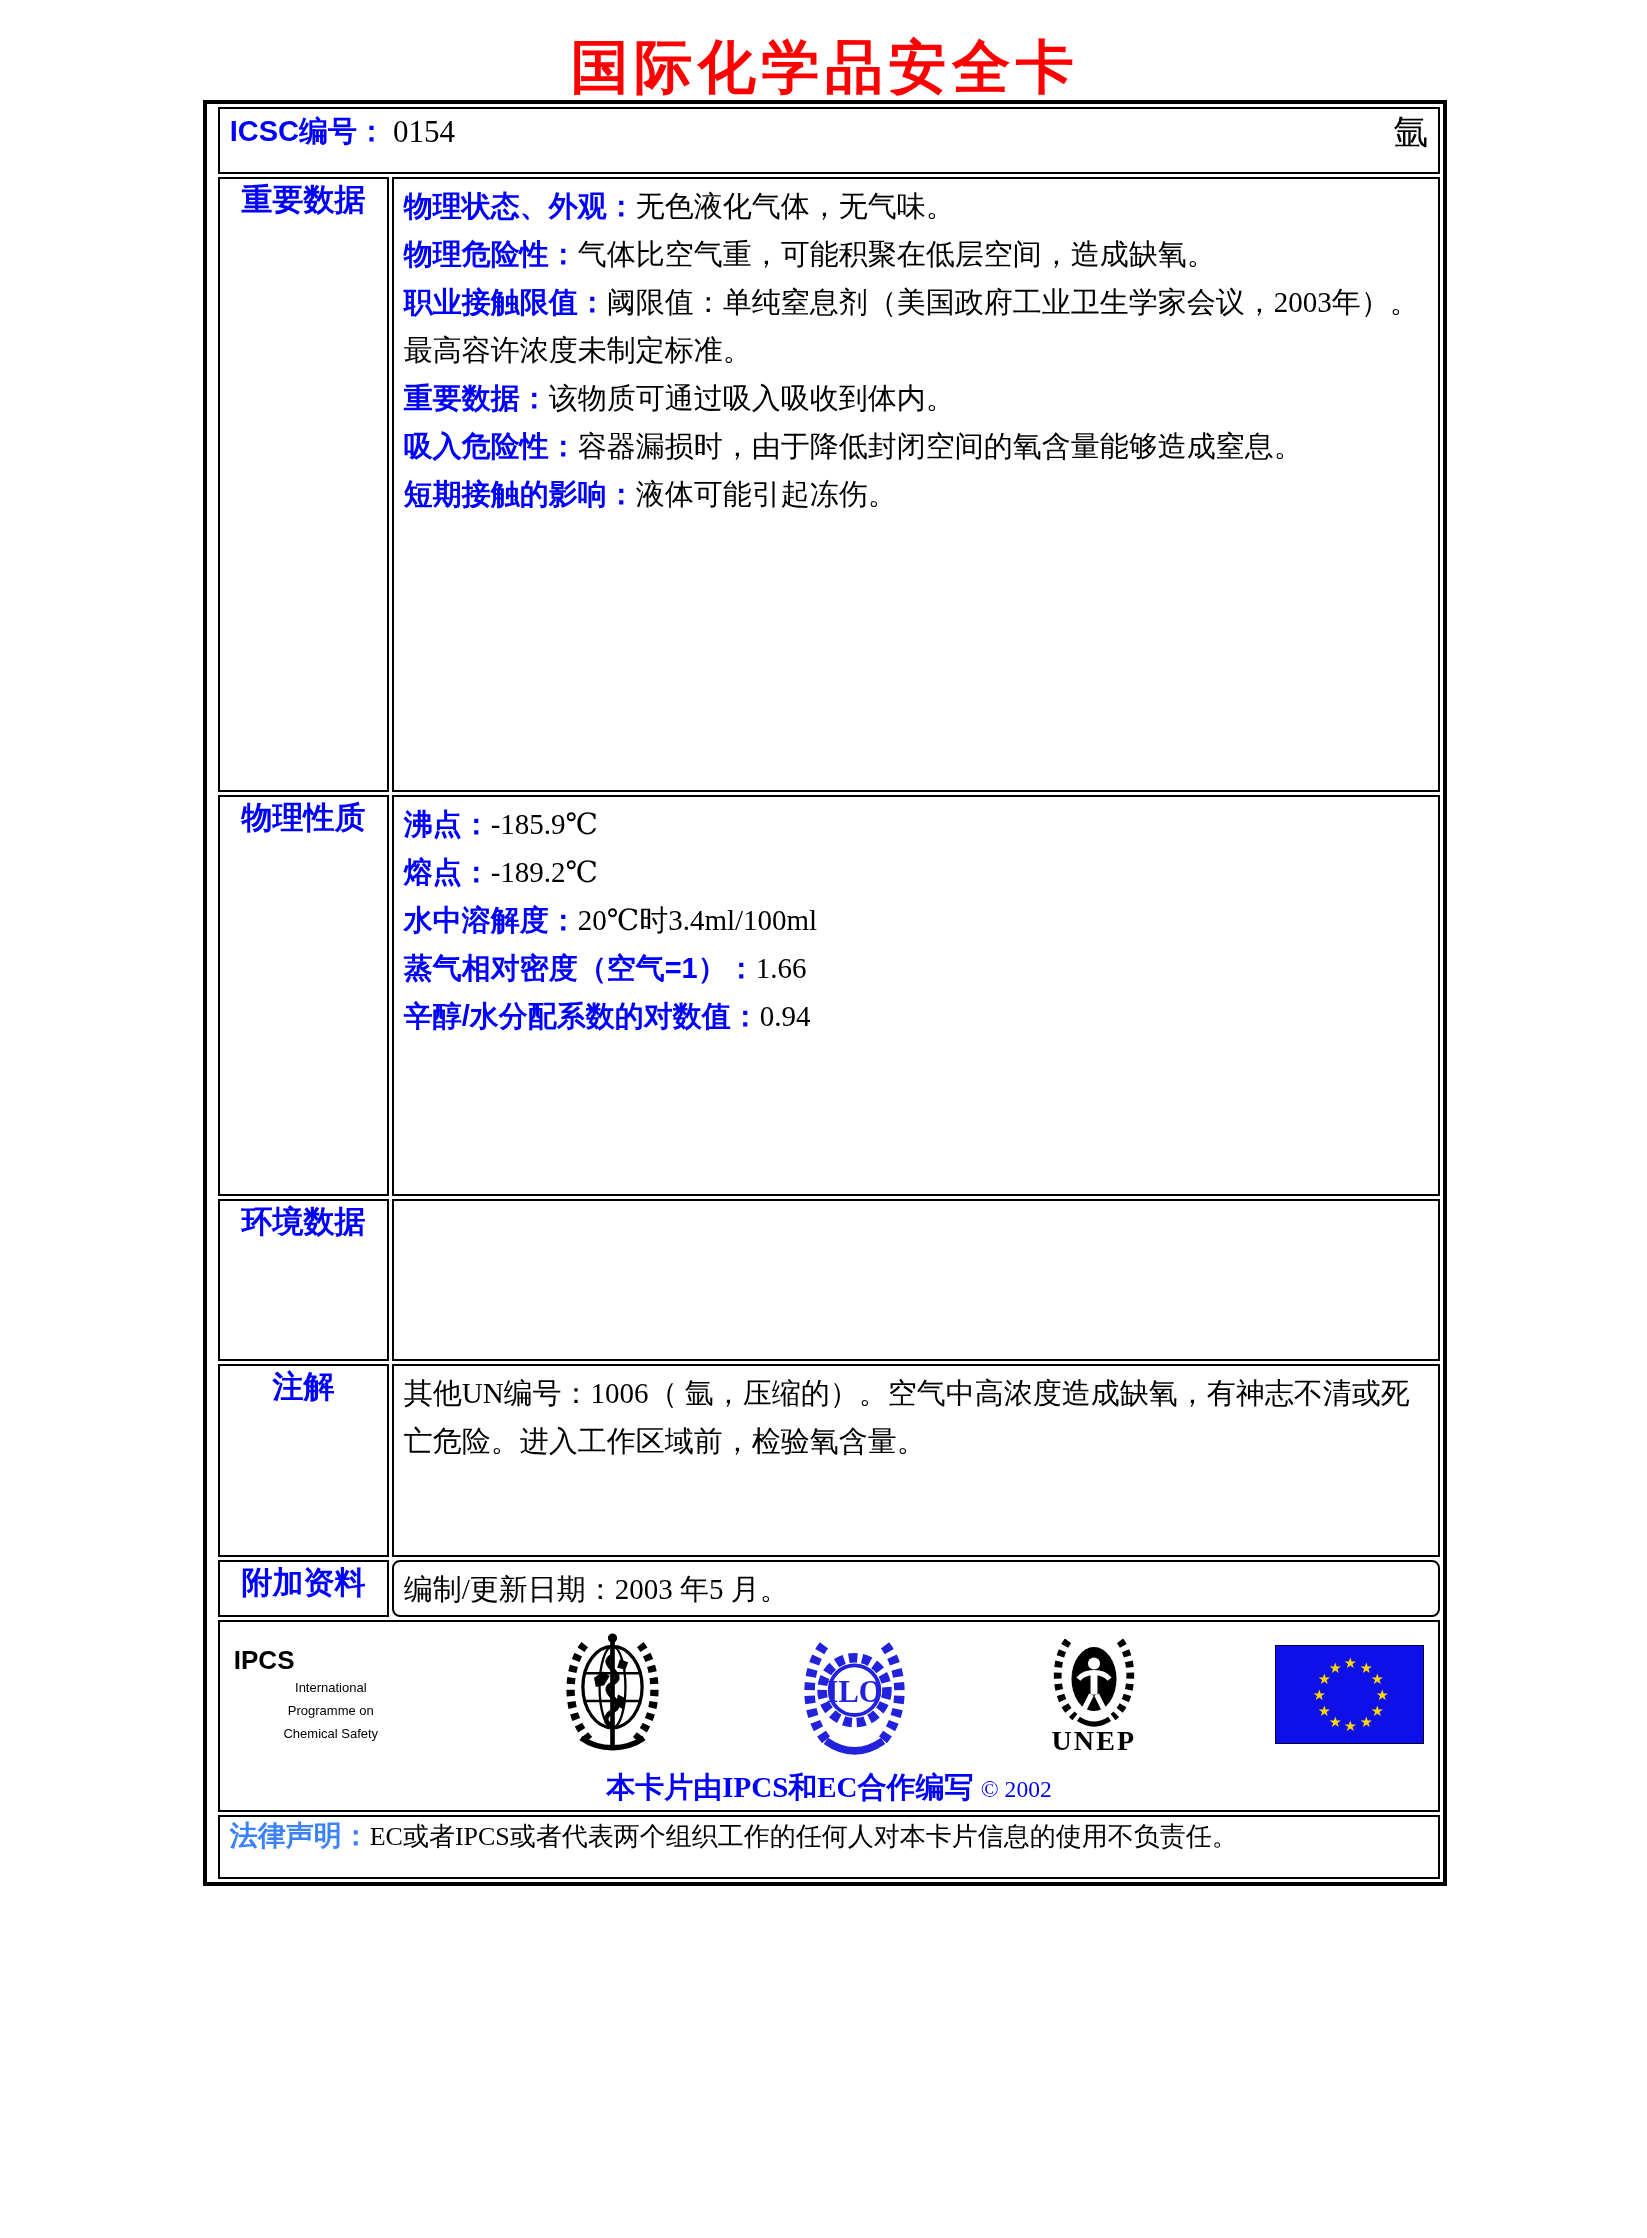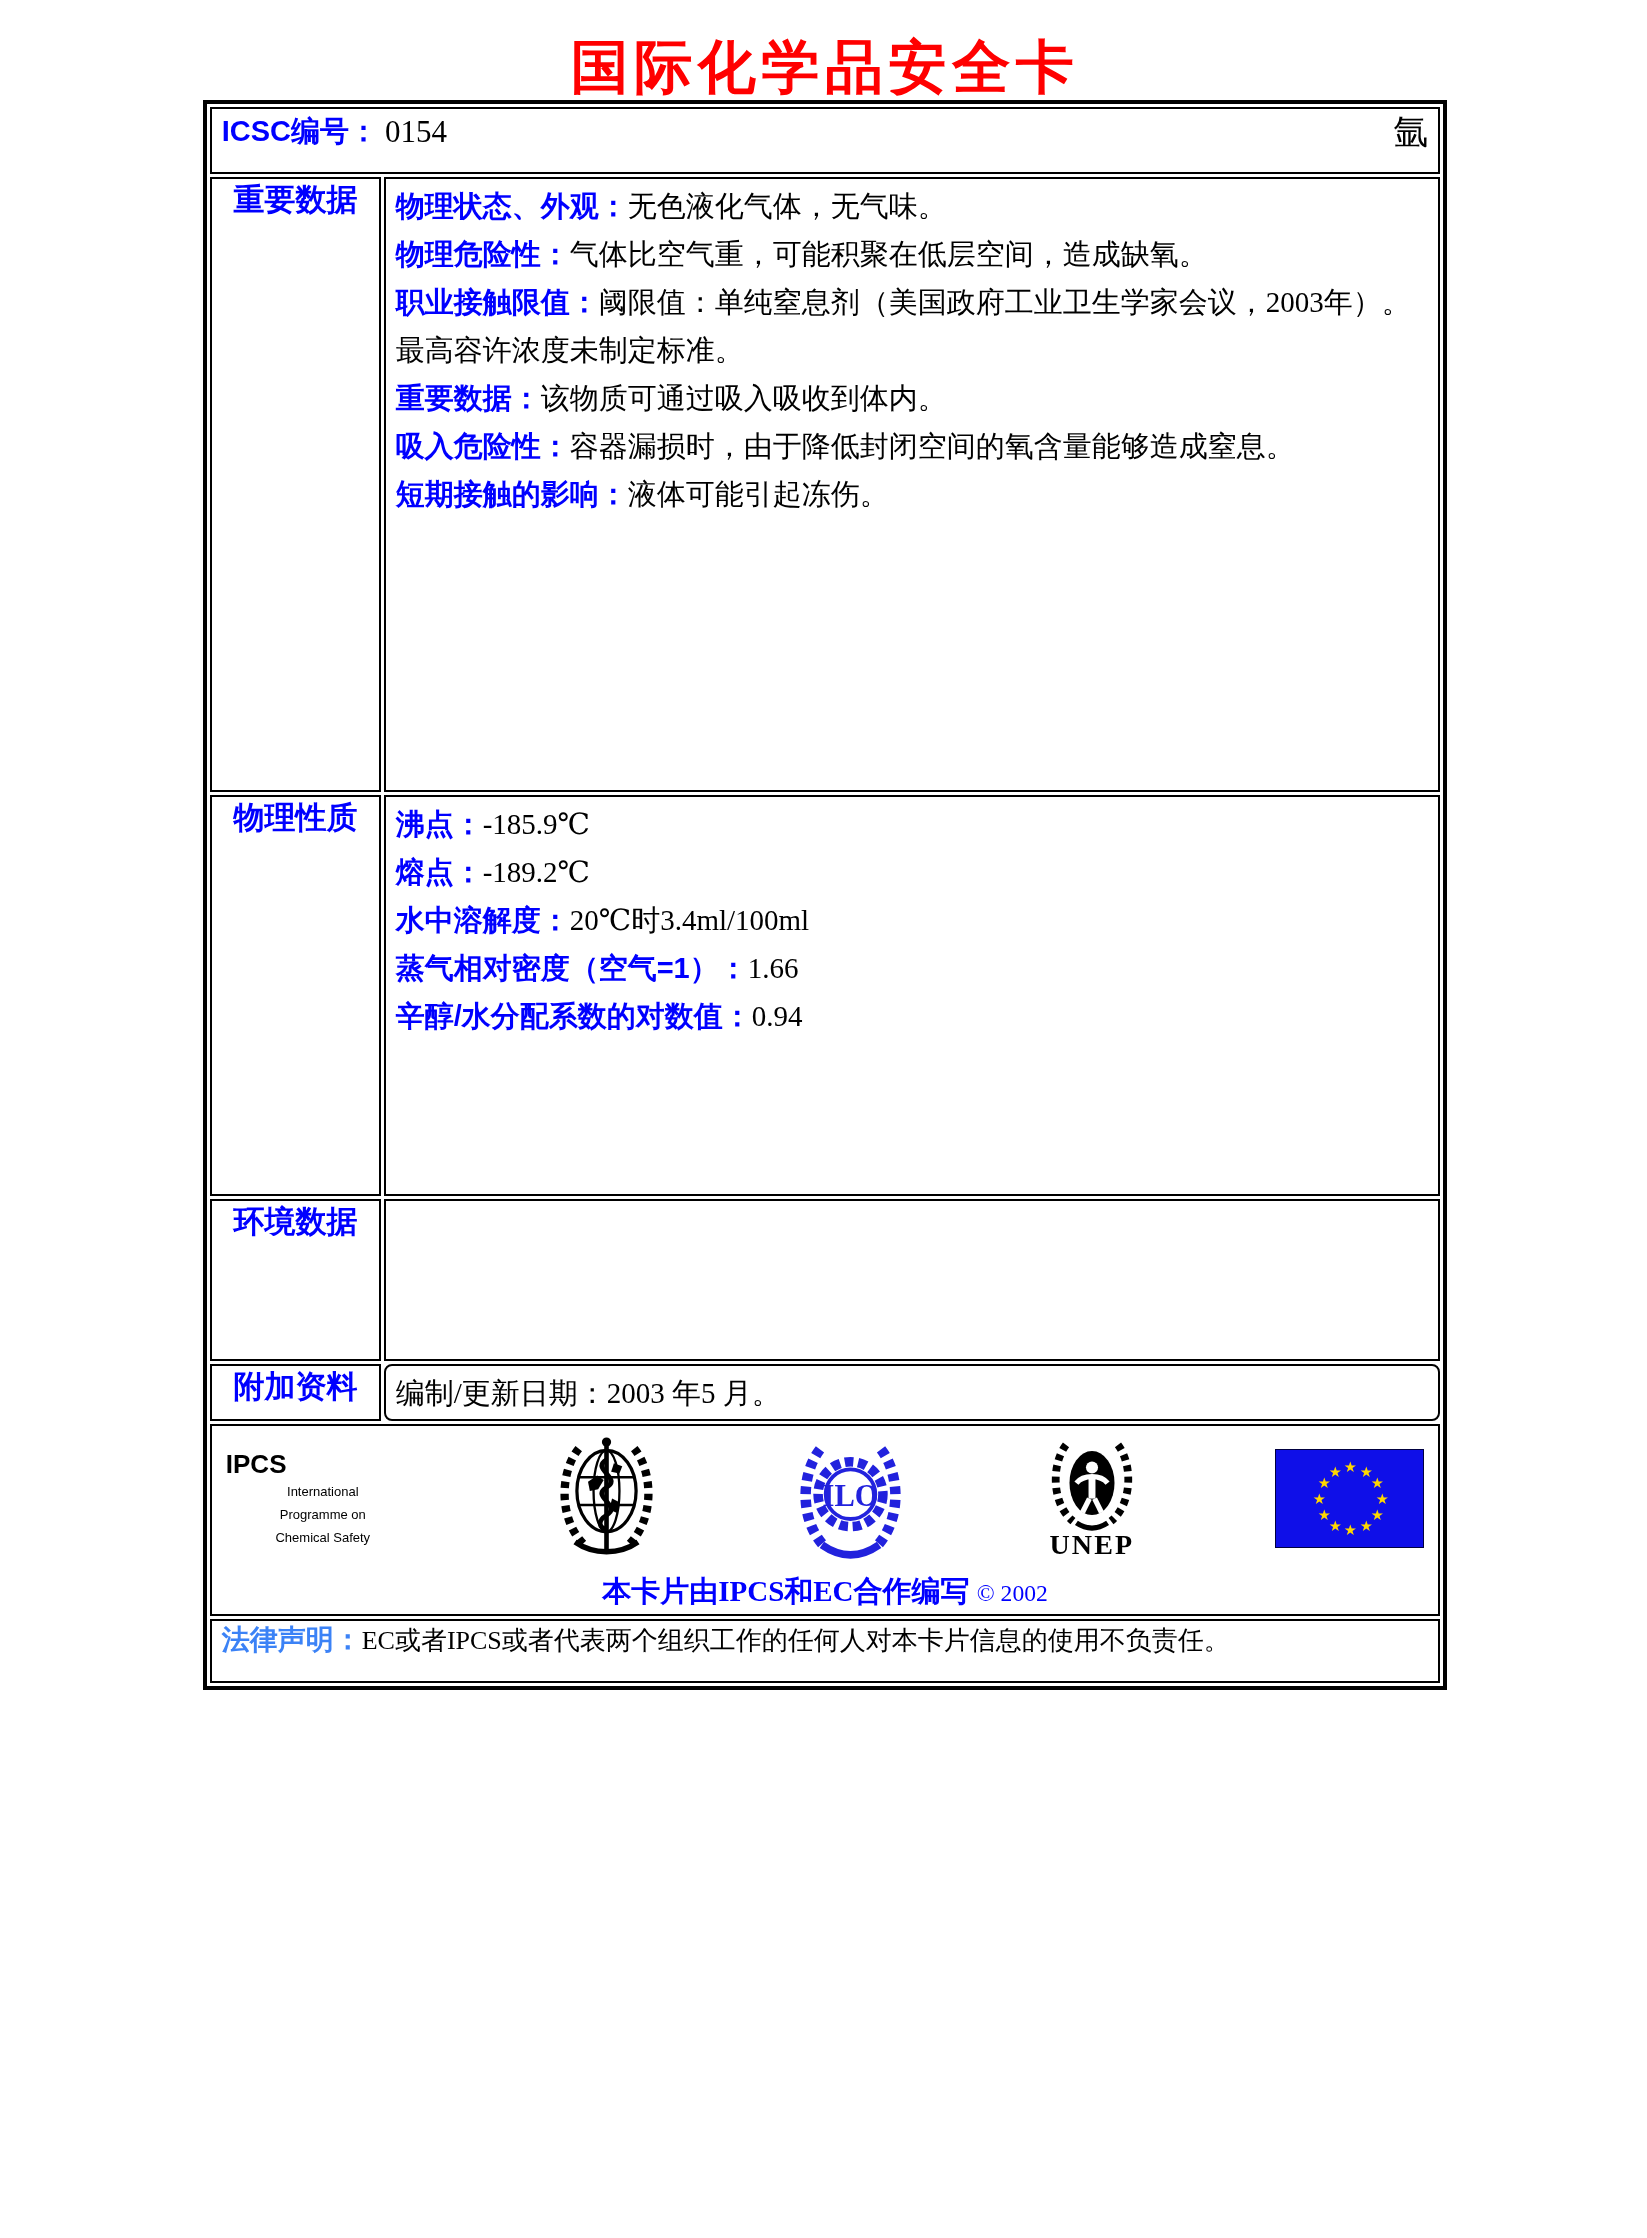--- a/index.html
+++ b/index.html
@@ -8,21 +8,21 @@
 
   .wrap { position:absolute; left:203px; top:36px; width:1244px; }
 
   .doc-title {
     text-align:center; color:#FF0000; font-weight:bold;
     font-size:58px; letter-spacing:5.6px; line-height:1.1;
     font-family:"DejaVu Serif","Liberation Serif",serif;
   }
 
   .card { border:4.2px solid #000; background:#fff; }
-  table.card-table { width:100%; border-collapse:separate; border-spacing:3.5px; table-layout:fixed; }
+  table.card-table { width:100%; border-collapse:separate; border-spacing:3.5px; table-layout:fixed;padding-left:8px; }
   td.cell { border:2.1px solid #000; background:#fff; vertical-align:top; overflow:hidden; }
 
   
   .icsc-cell { height:67px; vertical-align:middle; padding:0 9.7px; }
   .icsc-row { display:flex; align-items:center; justify-content:space-between; width:100%; }
   .icsc-label { color:#0000FF; font-weight:bold; font-size:29px;
     font-family:"Liberation Sans","DejaVu Sans",sans-serif; }
   .icsc-value { color:#000; font-size:31px; margin-left:7px; }
   .icsc-left { display:flex; align-items:center; }
   .chem-name { color:#000; font-size:35px; }
@@ -130,20 +130,28 @@
 
       <tr>
         <td class="cell label-cell h-env">
           <span>环境数据</span>
         </td>
         <td class="cell content-cell">
           <p class="line"></p>
         </td>
       </tr>
 
+      <tr>
+        <td class="cell label-cell h-notes">
+          <span>注解</span>
+        </td>
+        <td class="cell content-cell">
+          <p class="line">其他UN编号：1006（ 氩，压缩的）。空气中高浓度造成缺氧，有神志不清或死亡危险。进入工作区域前，检验氧含量。</p>
+        </td>
+      </tr>
 
       <tr>
         <td class="cell label-cell h-addl">
           <span>附加资料</span>
         </td>
         <td class="cell content-cell addl-cell">
           <p class="line">编制/更新日期：2003 年5 月。</p>
         </td>
       </tr>
 

